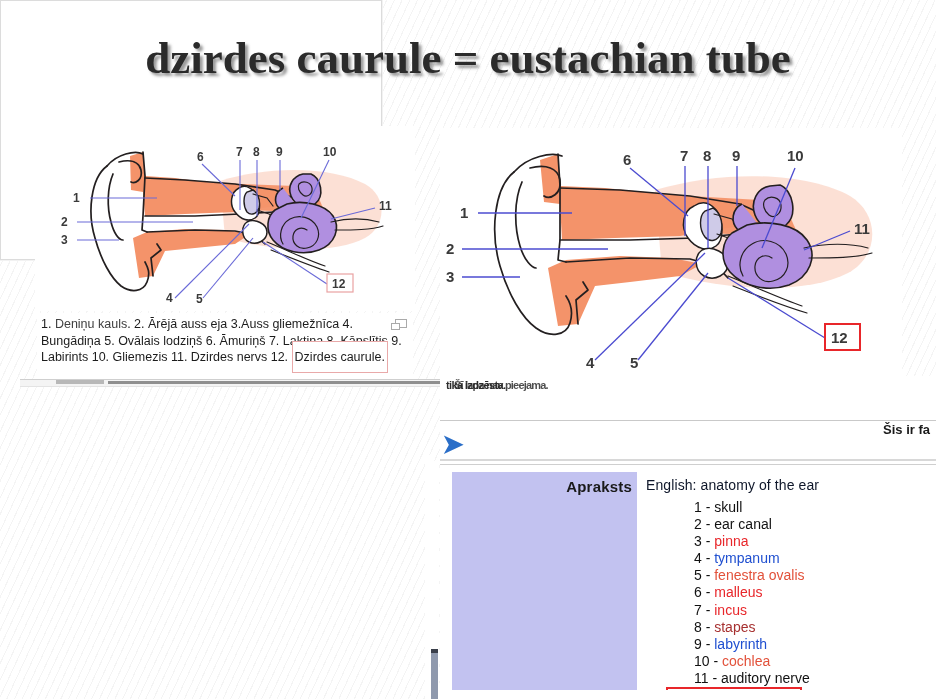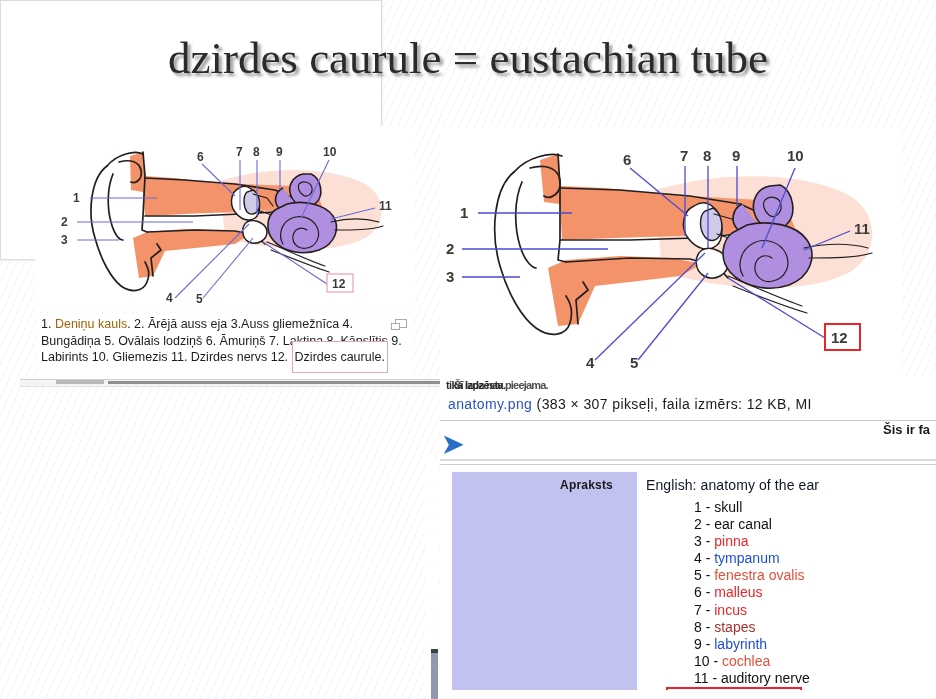--- a/index.html
+++ b/index.html
@@ -11,21 +11,21 @@
     background-image:repeating-linear-gradient(115deg,
         rgba(0,0,0,0.045) 0px, rgba(0,0,0,0.045) 1px,
         rgba(0,0,0,0) 1px, rgba(0,0,0,0) 7px);
   }
   .slide{position:absolute;inset:0;}
 
   
   #slide-title{
     position:absolute;left:0;top:32px;width:936px;text-align:center;
     font-family:"Liberation Serif",serif;
-    font-weight:normal;font-size:45px;letter-spacing:0px;
+    font-weight:bold;font-size:45px;letter-spacing:0px;
     color:#2b2b2b;
     text-shadow:3px 3px 3px rgba(120,120,120,0.75);
     white-space:nowrap;
   }
 
   
   #left-thumb{
     left:34px;top:124px;width:382px;height:260px;
     background:#ffffff;
     border:1px solid #dcdcdc;
@@ -35,21 +35,21 @@
   #left-figure{
     position:absolute;left:35px;top:126px;width:380px;height:185px;
     background:#ffffff;overflow:hidden;
   }
   #left-caption{
     position:absolute;left:37px;top:313px;width:376px;height:70px;
     background:#ffffff;
     font-size:12.5px;line-height:16.5px;color:#1c1c1c;
     padding:3px 4px 0 4px;box-sizing:border-box;
   }
-  #left-caption .lnk{color:#a16207;text-align:right;}
+  #left-caption .lnk{color:#404040;text-align:right;}
   .boxed-red{
     border:1px solid #e9a9a9;padding:8px 2px;background:#ffffff;
   }
   #thumb-magnify{
     position:absolute;right:6px;top:6px;width:16px;height:12px;
   }
   #thumb-magnify i{
     position:absolute;border:1.4px solid #aaaaaa;background:#ffffff;display:block;
   }
   #thumb-magnify i.a{left:4px;top:0px;width:10px;height:7px;}
@@ -105,21 +105,21 @@
 
   
   #desc-table{
     position:absolute;left:12px;top:96px;width:484px;height:227px;
   }
   #desc-cell-label{
     position:absolute;left:0px;top:0px;width:185px;height:227px;
     background:#c2c2f0;
   }
   #desc-label-text{
-    position:absolute;right:24px;top:6px;font-size:12px;color:#1a1a1a;
+    position:absolute;right:5px;top:6px;font-size:15px;color:#1a1a1a;
     font-weight:bold;letter-spacing:.2px;
   }
   #desc-cell-body{
     position:absolute;left:190px;top:0px;width:294px;height:227px;background:#ffffff;
   }
   #desc-heading{
     position:absolute;left:4px;top:5px;font-size:14px;color:#0f172a;
     white-space:nowrap;letter-spacing:.1px;
   }
   .term-list{position:absolute;left:28px;top:27px;}
@@ -327,24 +327,20 @@
     </svg>
   </div>
 
   <div id="browser-pane">
 
     <div id="ghost-line">
       <span>tika izdzēsta.</span>
       <span class="over">Šī lapa nav pieejama.</span>
     </div>
 
-    <div id="file-line">
-      <span class="fname">anatomy.png</span>
-      <span>(383 × 307 pikseļi, faila izmērs: 12 KB, MI</span>
-    </div>
 
     <div id="rule-1"></div>
     <div id="sis-ir">Šis ir fa</div>
     <div id="blue-arrow">➤</div>
     <div id="rule-2"></div>
     <div id="rule-3"></div>
 
     <div id="desc-table">
       <div id="desc-cell-label">
         <div id="desc-label-text">Apraksts</div>

